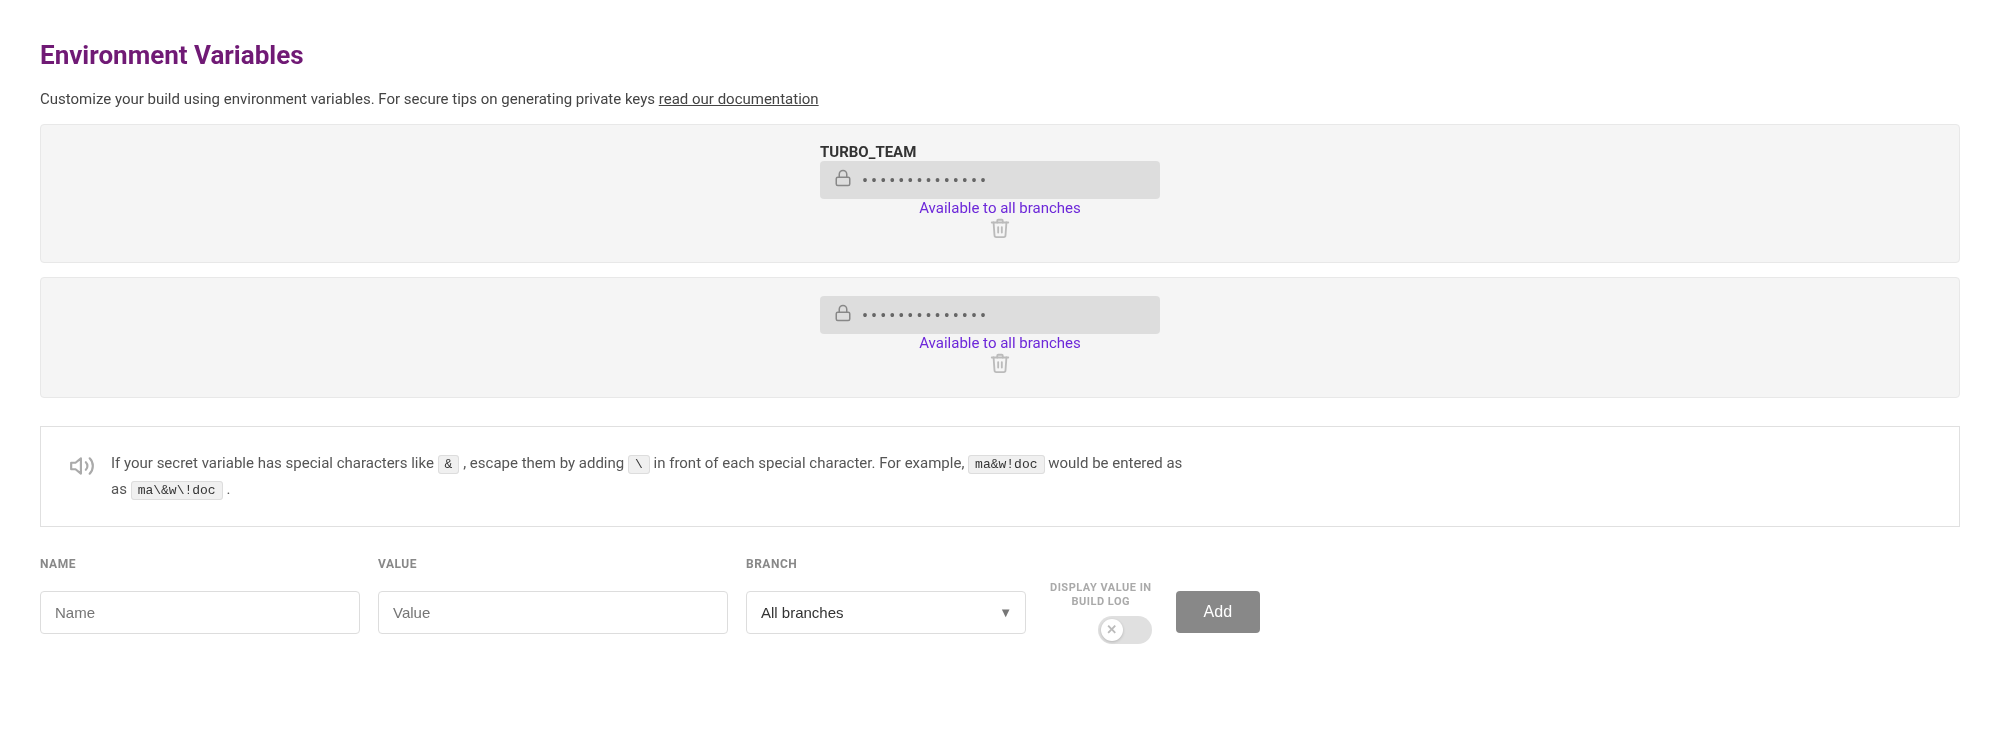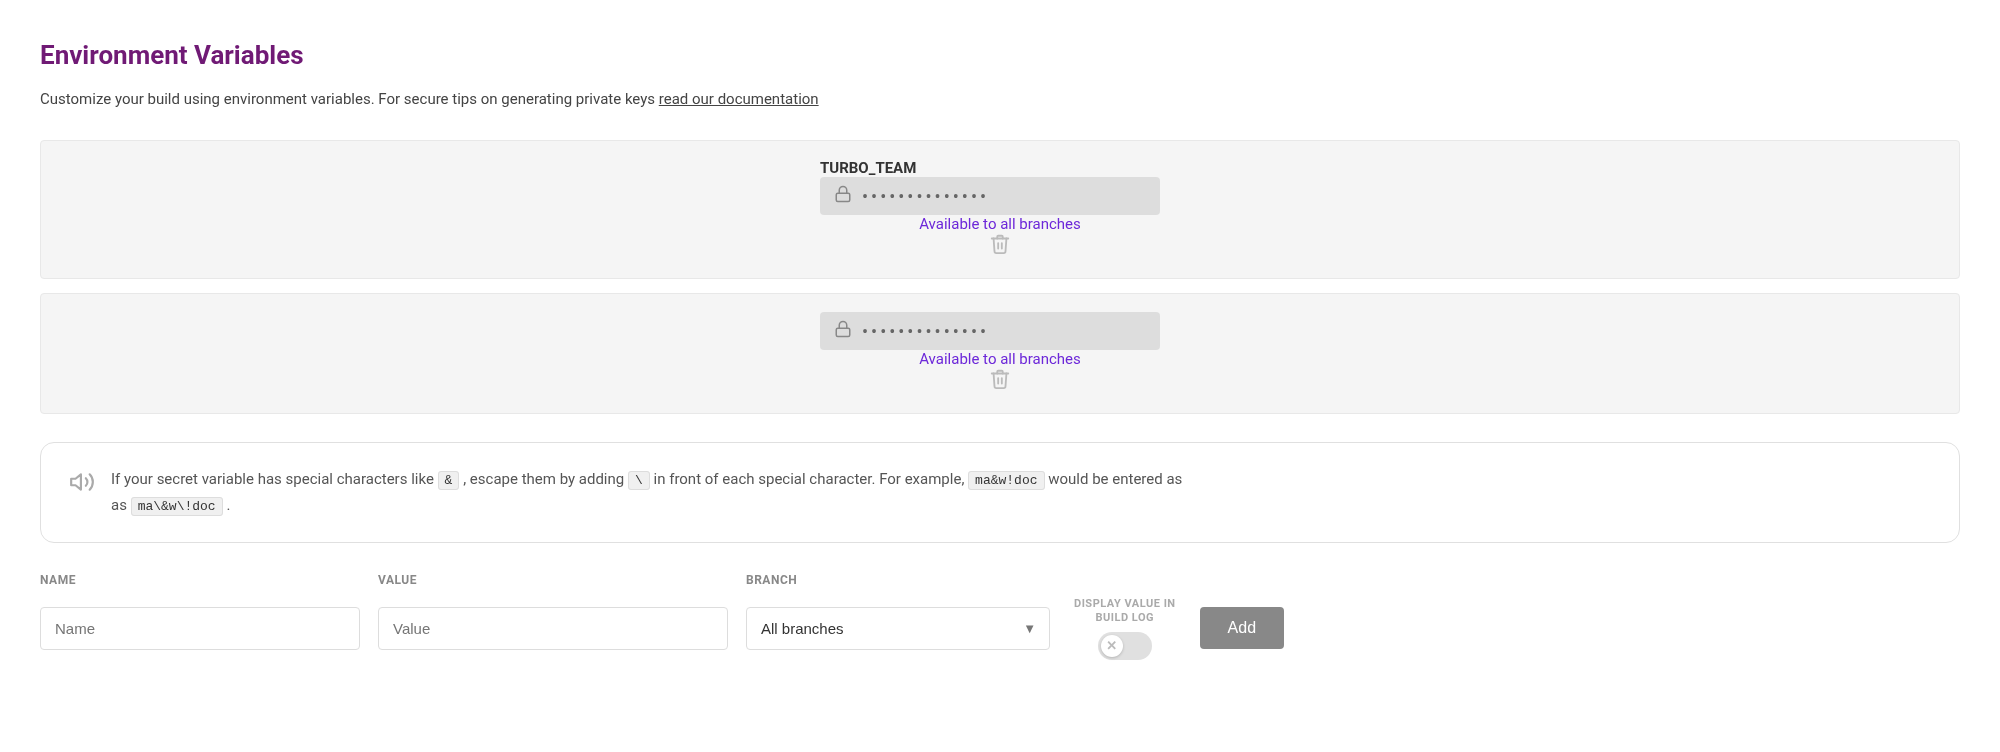--- a/index.html
+++ b/index.html
@@ -14,21 +14,21 @@
     .page-title {
       color: #701a75;
       font-size: 26px;
       font-weight: 700;
       margin-bottom: 20px;
     }
 
     .subtitle {
       font-size: 15px;
       color: #444;
-      margin-bottom: 32px;
+      margin-bottom: 16px;
     }
 
     .subtitle a {
       color: #444;
       text-decoration: underline;
     }
 
     .env-row {
       display: flex;
       align-items: center;
@@ -79,21 +79,21 @@
 
     .trash-icon {
       color: #bbb;
       font-size: 20px;
       cursor: pointer;
     }
 
     .info-box {
       background: #fff;
       border: 1px solid #e0e0e0;
-      border-radius: 14px;
+      border-radius: 0;
       padding: 24px 28px;
       margin: 28px 0;
       display: flex;
       align-items: flex-start;
       font-size: 15px;
       color: #555;
       line-height: 1.7;
     }
 
     .megaphone-icon {
@@ -168,21 +168,21 @@
       outline: none;
     }
 
     .select-wrapper {
       position: relative;
       flex-shrink: 0;
       margin-left: 18px;
     }
 
     .select-wrapper select {
-      width: 304px;
+      width: 280px;
       border: 1px solid #ddd;
       border-radius: 4px;
       padding: 12px 44px 12px 14px;
       font-size: 15px;
       color: #333;
       background: #fff;
       appearance: none;
       outline: none;
       cursor: pointer;
     }
@@ -193,21 +193,21 @@
       top: 50%;
       transform: translateY(-50%);
       color: #777;
       pointer-events: none;
       font-size: 13px;
     }
 
     .toggle-section {
       display: flex;
       flex-direction: column;
-      align-items: center;
+      align-items: flex-end;
       margin-left: 24px;
       flex-shrink: 0;
     }
 
     .toggle-label {
       font-size: 11px;
       font-weight: 700;
       color: #aaa;
       text-transform: uppercase;
       letter-spacing: 0.5px;

